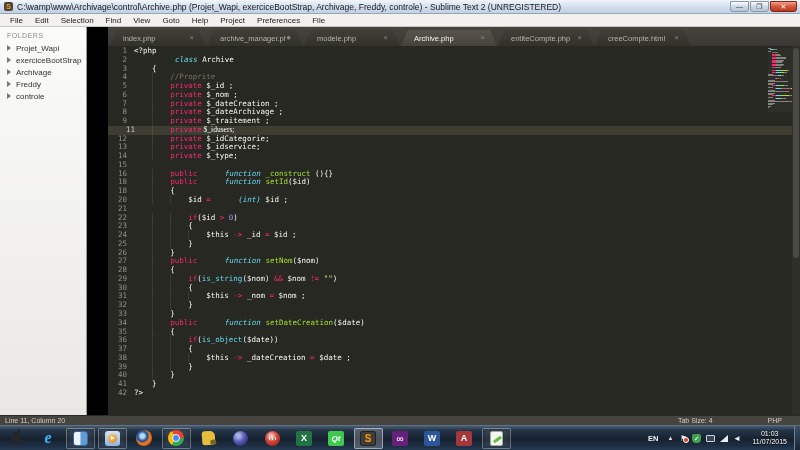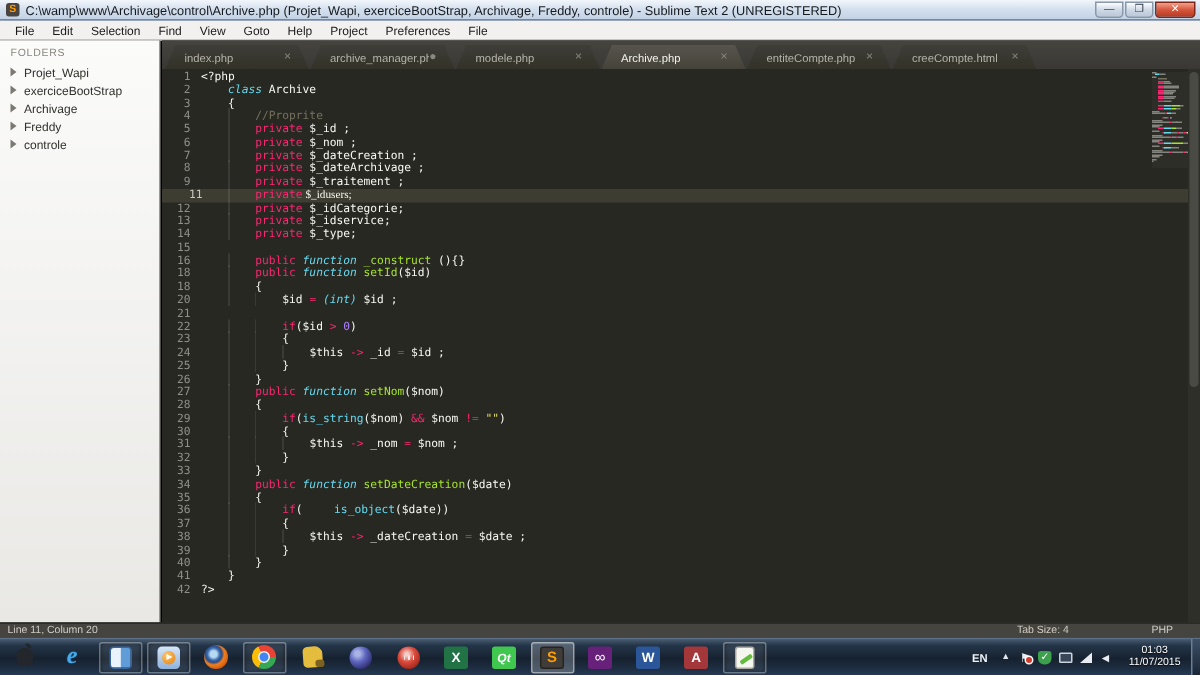--- a/index.html
+++ b/index.html
@@ -19,21 +19,21 @@
     background:linear-gradient(#fdfeff,#cfd9e6 50%,#bac7d8); color:#2d3845; font-size:7px;
     line-height:9px; text-align:center; }
   .win-btn.close { width:27px; background:linear-gradient(#f3a08c,#d6573c 50%,#b83a22); color:#fff; border-color:#7e2619;}
 
   
   .menubar { position:absolute; left:0; top:14px; width:800px; height:13px; background:#f2f1ef;
     border-bottom:1px solid #c8c6c2; display:flex; align-items:center; padding-left:4px; }
   .menu-item { font-size:8px; color:#1a1a1a; padding:0 6px; }
 
   
-  .sidebar { position:absolute; left:0; top:27px; width:107px; height:388px;
+  .sidebar { position:absolute; left:0; top:27px; width:87px; height:388px;
     background:linear-gradient(#fbfbfa,#e9e8e5); border-right:1px solid #9c9a96; }
   .sb-header { font-size:7px; color:#8a8880; letter-spacing:.5px; padding:5px 0 3px 7px; }
   .sb-item { display:flex; align-items:center; height:12px; padding-left:7px; font-size:8px; color:#30302c; }
   .sb-tri { width:0; height:0; border-left:4px solid #7b7974; border-top:3px solid transparent;
     border-bottom:3px solid transparent; margin-right:5px; flex:none; }
 
   
   .editor { position:absolute; left:108px; top:27px; right:0; bottom:35px; background:#272822; }
   .tabbar { position:absolute; left:0; top:0; right:0; height:19px;
     background:linear-gradient(#45443f,#393834); display:flex; align-items:flex-end; padding-left:2px; }
@@ -45,21 +45,21 @@
   .tab-label { font-size:7.5px; color:#b6b4aa; white-space:nowrap; overflow:hidden; }
   .tab.active .tab-label { color:#f4f3ee; }
   .tab-ind { font-size:8px; color:#8b897f; line-height:8px; }
   .code-area { position:absolute; left:0; top:19px; right:8px; bottom:0; overflow:hidden;
     font-family:"DejaVu Sans Mono", monospace; font-size:7.5px; line-height:8.78px; padding-top:1px;}
   .cl { display:flex; height:8.78px; white-space:pre; }
   .cl.hl { background:#3e3d32; }
   .ln { width:26px; flex:none; text-align:right; padding-right:7px; color:#8f908a; }
   .cl.hl .ln { color:#c8c8c2;padding-left:18px; }
   .ctext { white-space:pre; color:#f8f8f2; }
-  .tok-i { font-style:italic; }
+  .tok-i { font-style:italic;margin-left:23px; }
   .ind { white-space:pre; background:linear-gradient(to right, rgba(255,255,255,0.09) 1px, transparent 1px); }
 
   
   .minimap { position:absolute; right:2px; top:21px; width:30px; height:64px; overflow:hidden;
     background:rgba(255,255,255,0.03); }
   .mm-row { display:flex; height:1px; margin-bottom:0.45px; }
   .mm-row span { height:1px; flex:none; }
   .vscroll { position:absolute; right:0; top:19px; width:8px; bottom:0; background:#2f2f2a; }
   .vthumb { position:absolute; left:1px; right:1px; top:2px; height:210px; background:#4a4a44; border-radius:3px; }
 
@@ -243,21 +243,21 @@
         <div class="cl"><span class="ln">26</span><span class="ctext"><span class="">    </span><span class="ind">    </span><span style="color: rgb(248, 248, 242);">}</span></span></div>
         <div class="cl"><span class="ln">27</span><span class="ctext"><span class="">    </span><span class="ind">    </span><span style="color: rgb(249, 38, 114);">public</span><span style="color: rgb(248, 248, 242);"> </span><span class="tok-i" style="color: rgb(102, 217, 239);">function</span><span style="color: rgb(248, 248, 242);"> </span><span style="color: rgb(166, 226, 46);">setNom</span><span style="color: rgb(248, 248, 242);">($nom)</span></span></div>
         <div class="cl"><span class="ln">28</span><span class="ctext"><span class="">    </span><span class="ind">    </span><span style="color: rgb(248, 248, 242);">{</span></span></div>
         <div class="cl"><span class="ln">29</span><span class="ctext"><span class="">    </span><span class="ind">    </span><span class="ind">    </span><span style="color: rgb(249, 38, 114);">if</span><span style="color: rgb(248, 248, 242);">(</span><span style="color: rgb(102, 217, 239);">is_string</span><span style="color: rgb(248, 248, 242);">($nom) </span><span style="color: rgb(249, 38, 114);">&amp;&amp;</span><span style="color: rgb(248, 248, 242);"> $nom </span><span style="color: rgb(249, 38, 114);">!=</span><span style="color: rgb(248, 248, 242);"> </span><span style="color: rgb(230, 219, 116);">""</span><span style="color: rgb(248, 248, 242);">)</span></span></div>
         <div class="cl"><span class="ln">30</span><span class="ctext"><span class="">    </span><span class="ind">    </span><span class="ind">    </span><span style="color: rgb(248, 248, 242);">{</span></span></div>
         <div class="cl"><span class="ln">31</span><span class="ctext"><span class="">    </span><span class="ind">    </span><span class="ind">    </span><span class="ind">    </span><span style="color: rgb(248, 248, 242);">$this </span><span style="color: rgb(249, 38, 114);">-&gt;</span><span style="color: rgb(248, 248, 242);"> _nom </span><span style="color: rgb(249, 38, 114);">=</span><span style="color: rgb(248, 248, 242);"> $nom ;</span></span></div>
         <div class="cl"><span class="ln">32</span><span class="ctext"><span class="">    </span><span class="ind">    </span><span class="ind">    </span><span style="color: rgb(248, 248, 242);">}</span></span></div>
         <div class="cl"><span class="ln">33</span><span class="ctext"><span class="">    </span><span class="ind">    </span><span style="color: rgb(248, 248, 242);">}</span></span></div>
         <div class="cl"><span class="ln">34</span><span class="ctext"><span class="">    </span><span class="ind">    </span><span style="color: rgb(249, 38, 114);">public</span><span style="color: rgb(248, 248, 242);"> </span><span class="tok-i" style="color: rgb(102, 217, 239);">function</span><span style="color: rgb(248, 248, 242);"> </span><span style="color: rgb(166, 226, 46);">setDateCreation</span><span style="color: rgb(248, 248, 242);">($date)</span></span></div>
         <div class="cl"><span class="ln">35</span><span class="ctext"><span class="">    </span><span class="ind">    </span><span style="color: rgb(248, 248, 242);">{</span></span></div>
-        <div class="cl"><span class="ln">36</span><span class="ctext"><span class="">    </span><span class="ind">    </span><span class="ind">    </span><span style="color: rgb(249, 38, 114);">if</span><span style="color: rgb(248, 248, 242);">(</span><span style="color: rgb(102, 217, 239); margin-left: 21px;">is_object</span><span style="color: rgb(248, 248, 242);">($date))</span></span></div>
+        <div class="cl"><span class="ln">36</span><span class="ctext"><span class="">    </span><span class="ind">    </span><span class="ind">    </span><span style="color: rgb(249, 38, 114);">if</span><span style="color: rgb(248, 248, 242);">(</span><span style="color: rgb(102, 217, 239);">is_object</span><span style="color: rgb(248, 248, 242);">($date))</span></span></div>
         <div class="cl"><span class="ln">37</span><span class="ctext"><span class="">    </span><span class="ind">    </span><span class="ind">    </span><span style="color: rgb(248, 248, 242);">{</span></span></div>
         <div class="cl"><span class="ln">38</span><span class="ctext"><span class="">    </span><span class="ind">    </span><span class="ind">    </span><span class="ind">    </span><span style="color: rgb(248, 248, 242);">$this </span><span style="color: rgb(249, 38, 114);">-&gt;</span><span style="color: rgb(248, 248, 242);"> _dateCreation </span><span style="color: rgb(249, 38, 114);">=</span><span style="color: rgb(248, 248, 242);"> $date ;</span></span></div>
         <div class="cl"><span class="ln">39</span><span class="ctext"><span class="">    </span><span class="ind">    </span><span class="ind">    </span><span style="color: rgb(248, 248, 242);">}</span></span></div>
         <div class="cl"><span class="ln">40</span><span class="ctext"><span class="">    </span><span class="ind">    </span><span style="color: rgb(248, 248, 242);">}</span></span></div>
         <div class="cl"><span class="ln">41</span><span class="ctext"><span class="">    </span><span style="color: rgb(248, 248, 242);">}</span></span></div>
         <div class="cl"><span class="ln">42</span><span class="ctext"><span style="color: rgb(248, 248, 242);">?&gt;</span></span></div>
       </div>
     <div class="minimap" id="minimap">
         <div class="mm-row">
           <span style="width: 2.75px; background: rgb(132, 132, 126);"></span>

